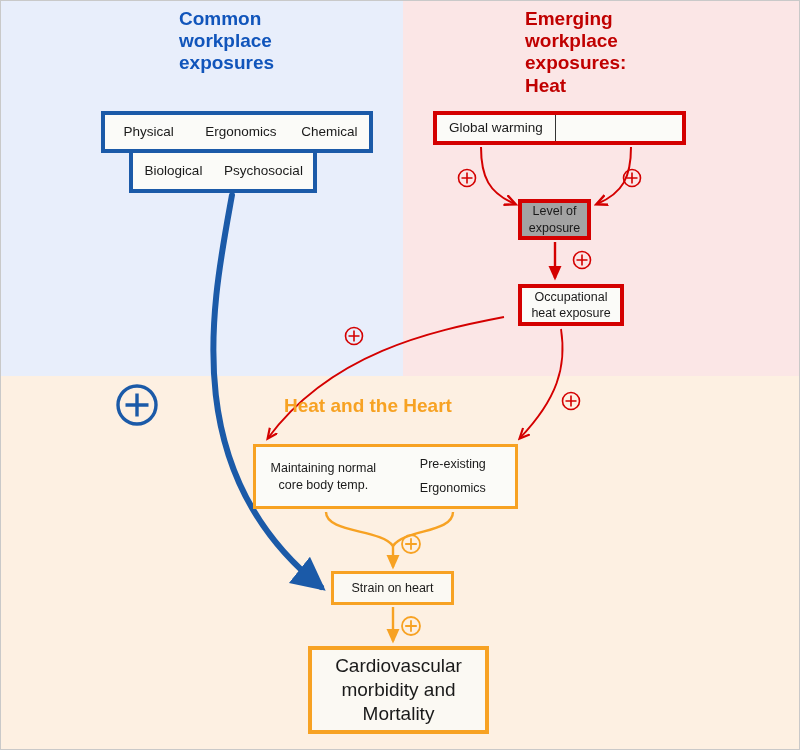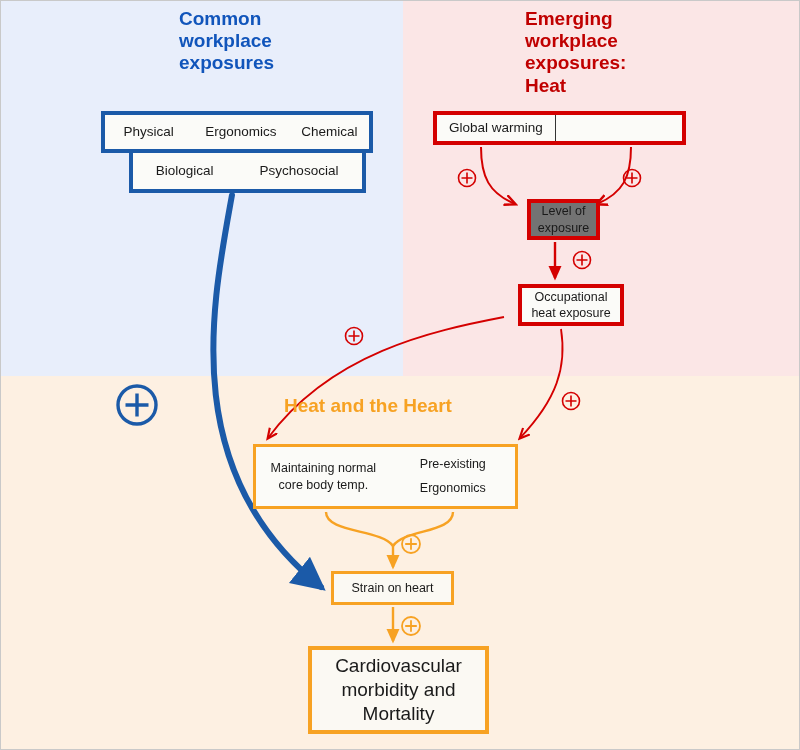--- a/index.html
+++ b/index.html
@@ -17,26 +17,26 @@
   #title-blue{left:178px;top:7px;color:#1155bb;font-size:19px;}
   #title-red{left:524px;top:7px;color:#c00000;font-size:19px;}
   #title-orange{left:283px;top:394px;color:#f7a223;font-size:19px;white-space:nowrap;}
 
   .boxgrp{position:absolute;box-sizing:border-box;}
   .cell{position:absolute;box-sizing:border-box;display:flex;align-items:center;
         justify-content:center;text-align:center;color:#1a1a1a;background:#fbfbf8;}
 
   
   #blue-row1{left:100px;top:110px;width:272px;height:42px;border:4px solid #1b5aa8;background:#b91c1c;}
-  #blue-row2{left:128px;top:152px;width:237px;height:40px;border:4px solid #1b5aa8;border-top:none;background:#fbfbf8;}
+  #blue-row2{left:128px;top:152px;width:188px;height:40px;border:4px solid #1b5aa8;border-top:none;background:#fbfbf8;}
   .bsep{position:absolute;width:1px;background:#333;}
 
   
   #red-row1{left:432px;top:110px;width:253px;height:34px;border:4px solid #d40000;background:#fbfbf8;}
-  #red-lvl{left:517px;top:198px;width:73px;height:41px;border:4px solid #d40000;background:#737373;margin-left:9px;}
+  #red-lvl{left:517px;top:198px;width:73px;height:41px;border:4px solid #d40000;background:#a3a3a3;}
   #red-occ{left:517px;top:283px;width:106px;height:42px;border:4px solid #d40000;background:#fbfbf8;}
 
   
   #or-row1{left:252px;top:443px;width:265px;height:65px;border:3px solid #f7a223;background:#fbf9f3;}
   #or-strain{left:330px;top:570px;width:123px;height:34px;border:3px solid #f7a223;background:#fbf9f3;}
   #or-card{left:307px;top:645px;width:181px;height:88px;border:4px solid #f7a223;background:#fbf9f3;}
 
   .lbl{font-size:13.5px;line-height:1.22;}
   .lbl-sm{font-size:12.5px;line-height:1.3;}
   .lbl-big{font-size:19px;line-height:1.28;}

